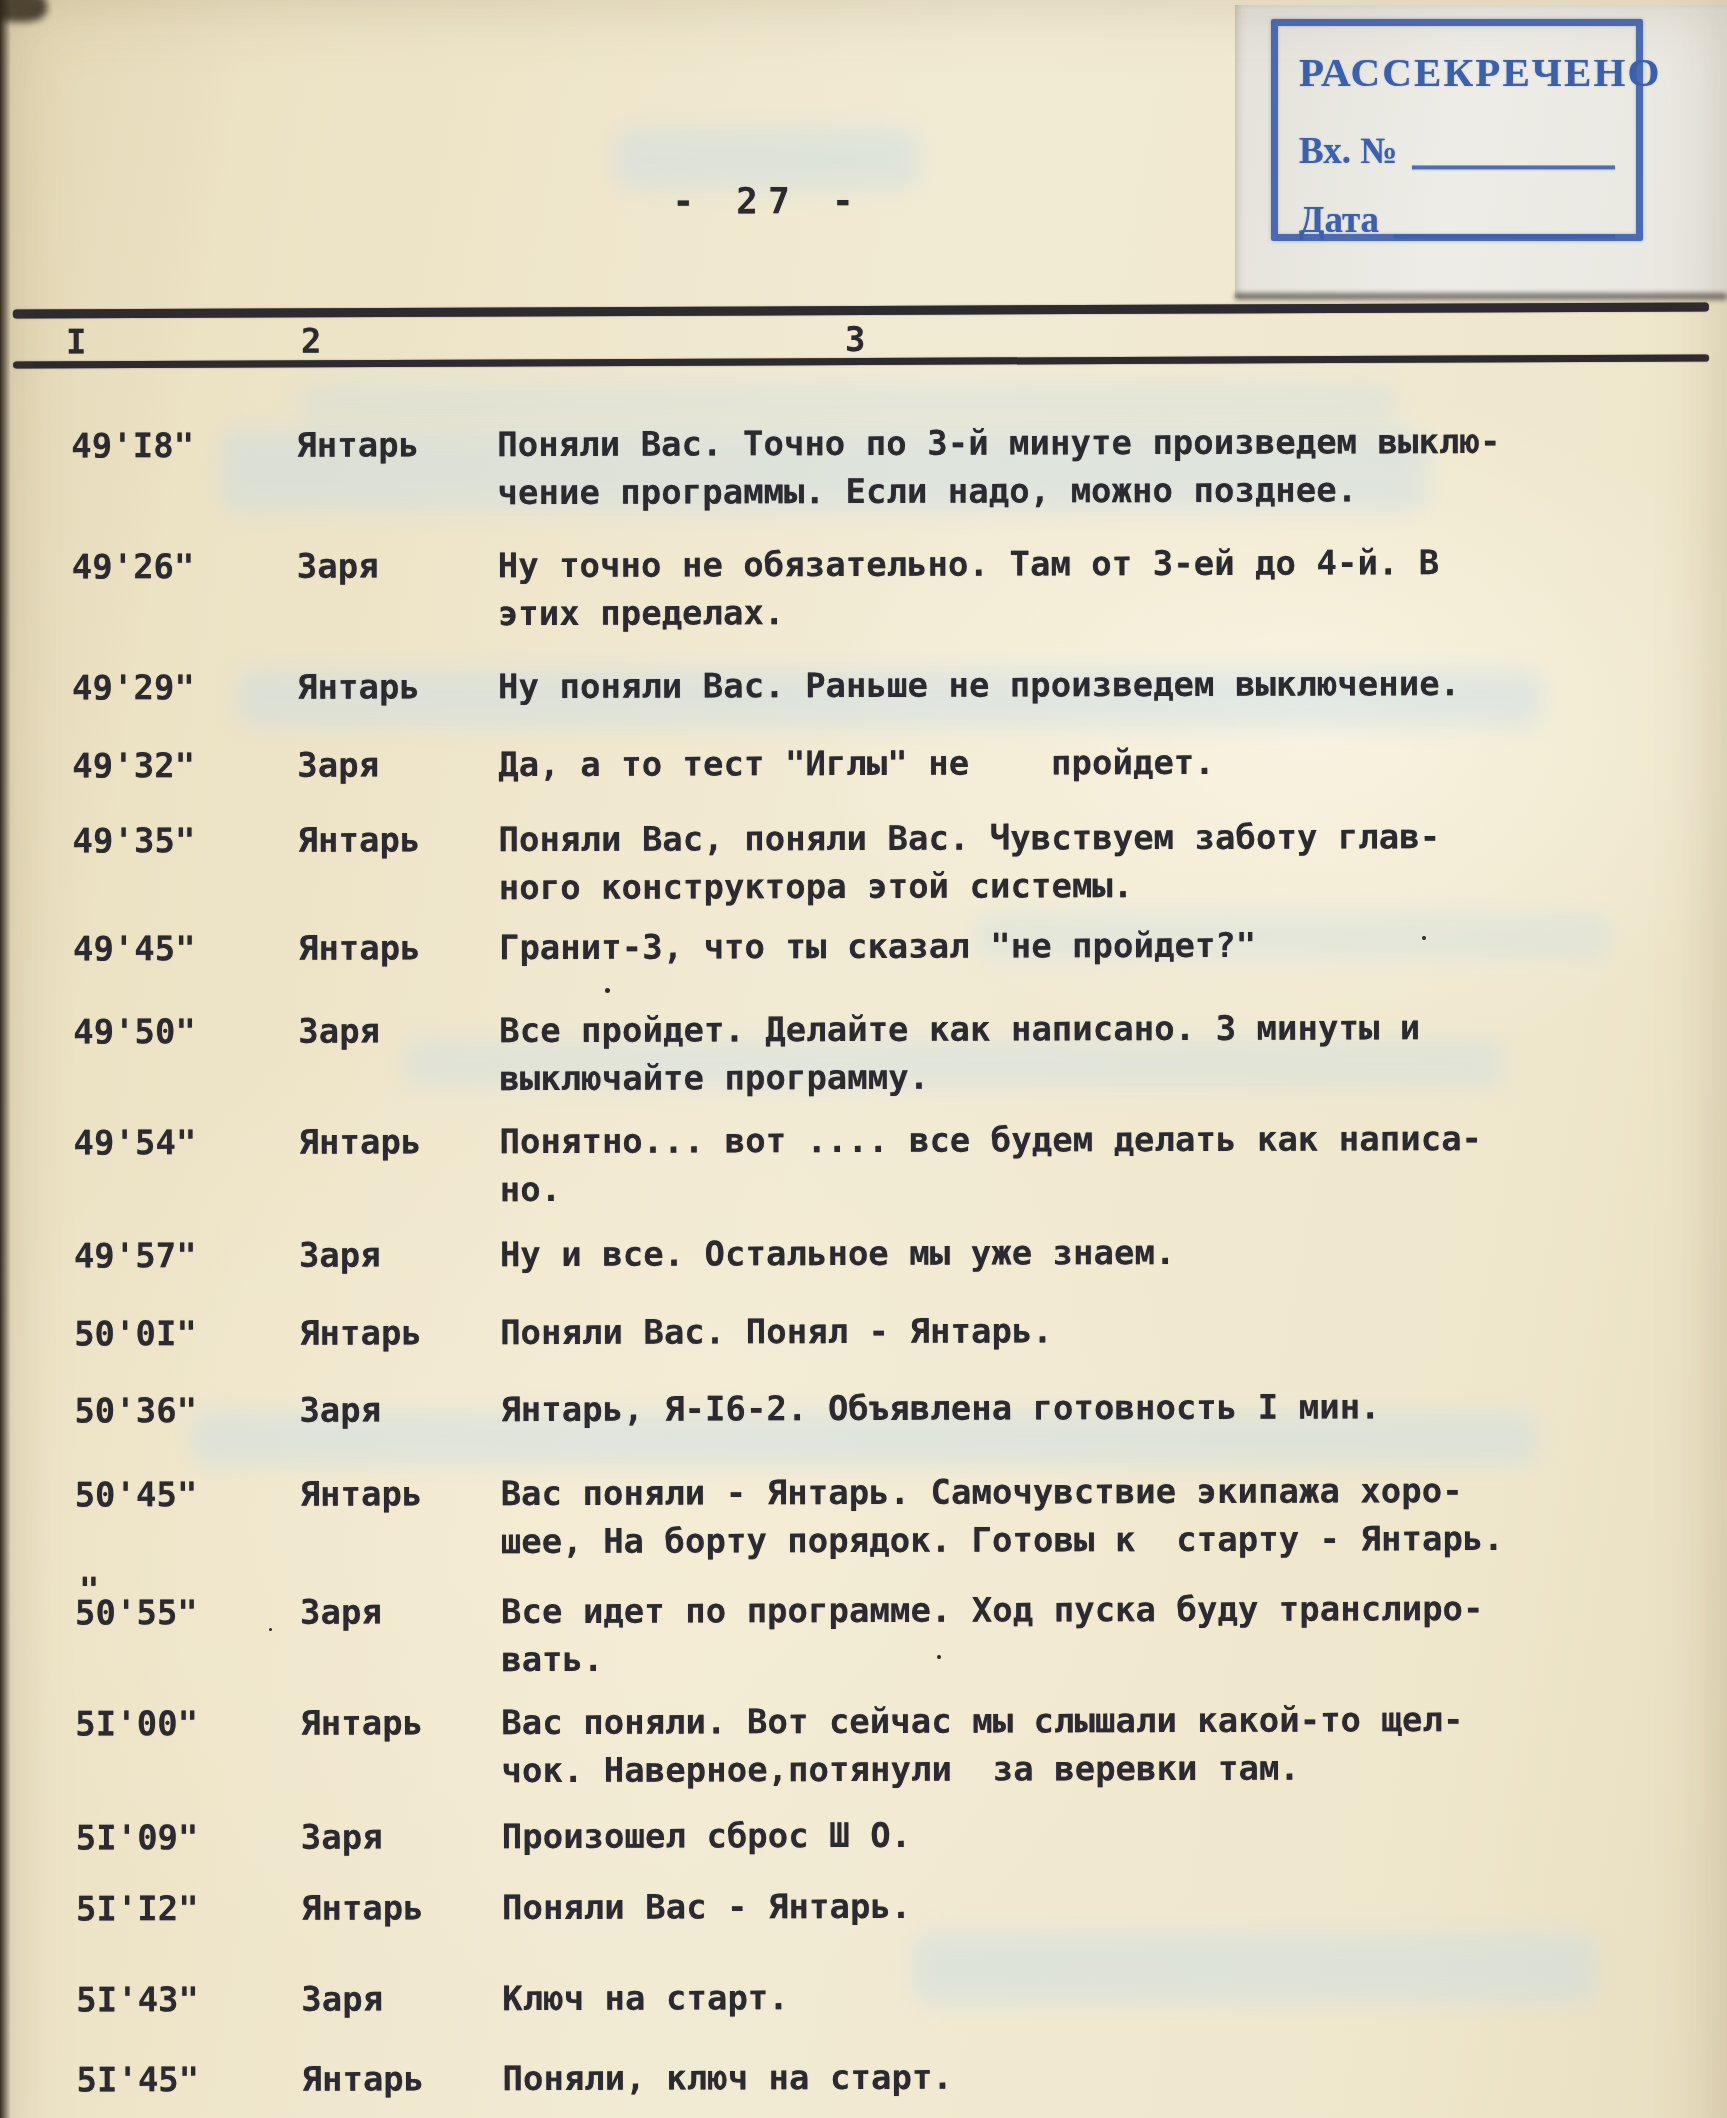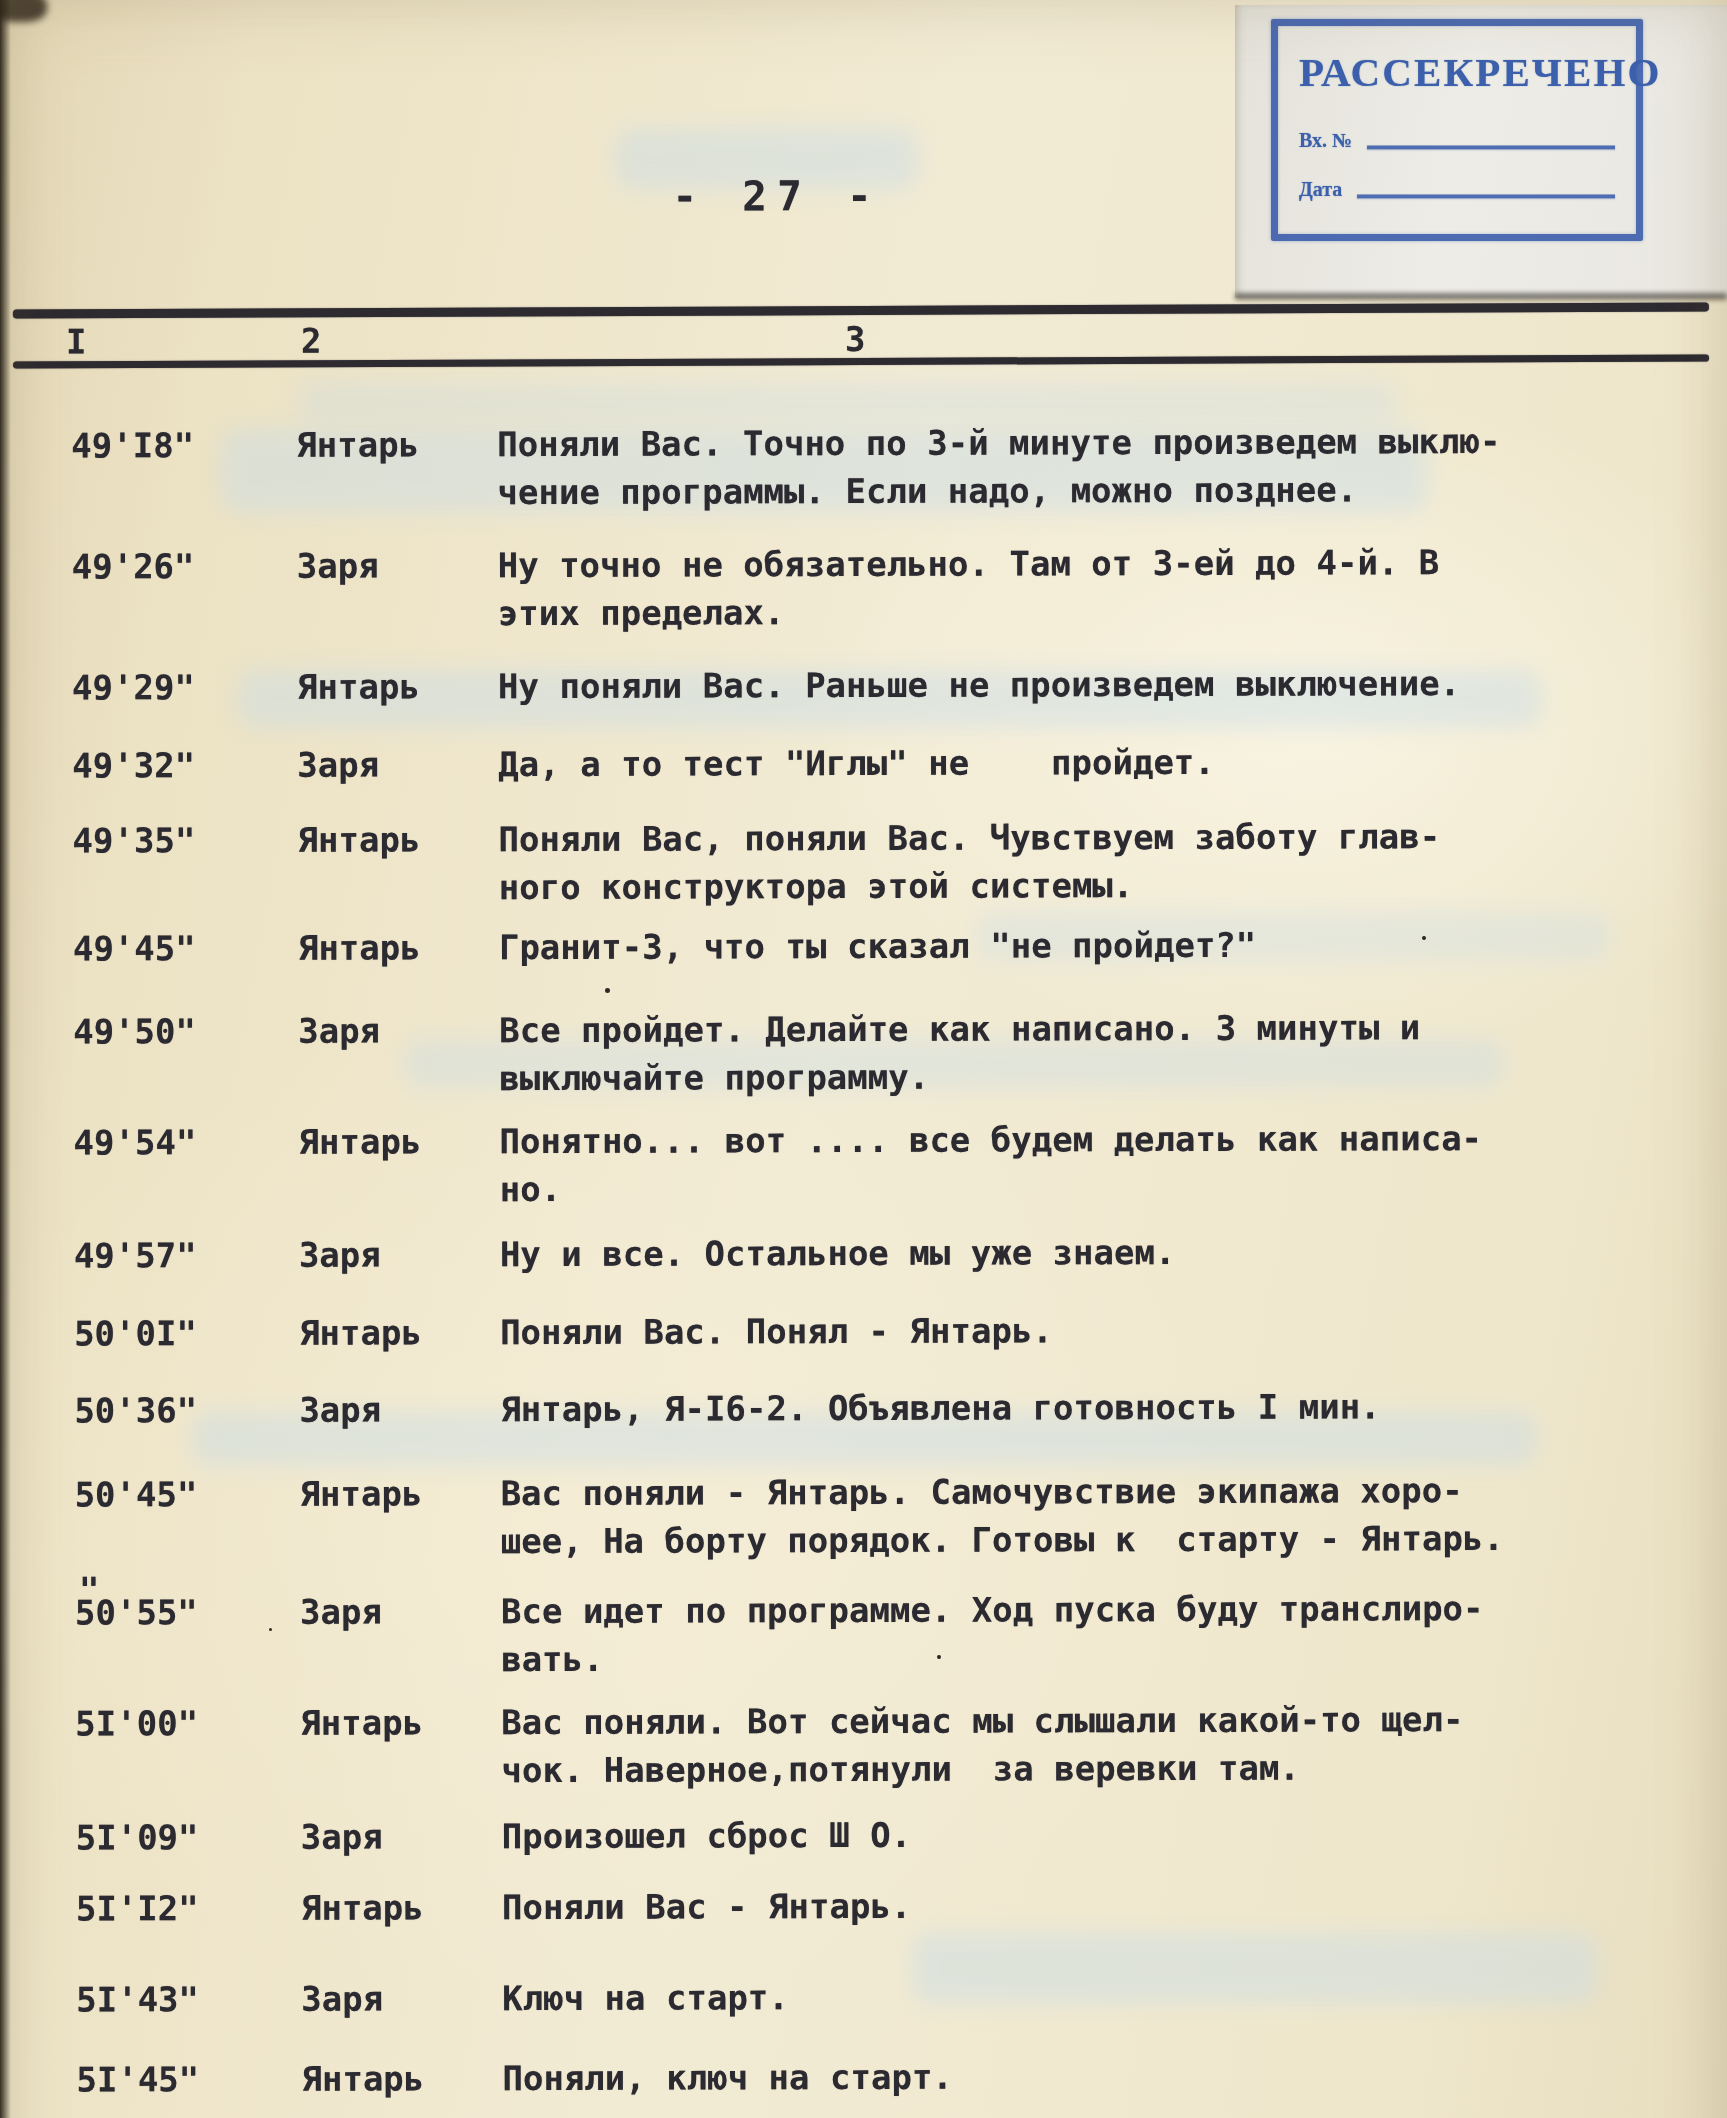--- a/index.html
+++ b/index.html
@@ -32,28 +32,28 @@
   .patch::after{content:"";position:absolute;left:0;right:0;bottom:-1.7px;height:6.8px;
     background:rgba(32,27,22,.55);filter:blur(2.5px);}
   .stamp{position:absolute;left:36px;top:14px;width:372px;height:222px;
     border:7.2px solid rgba(62,95,172,.92);border-radius:2.1px;
     box-shadow:0 0 3.4px rgba(62,95,172,.45), inset 0 0 3.4px rgba(62,95,172,.35);
     color:#3c60ab;display:flex;flex-direction:column;
     padding:0 21px;box-sizing:border-box;
     font-family:"Liberation Serif","DejaVu Serif",serif;font-weight:700;
     text-shadow:0 0 1.3px rgba(60,96,171,.55);}
   .stamp-title{margin-top:22px;font-size:41px;letter-spacing:2.1px;text-align:center;white-space:nowrap;}
-  .stamp-row{display:flex;align-items:flex-end;margin-top:33px;font-size:20px;}
+  .stamp-row{display:flex;align-items:flex-end;margin-top:33px;font-size:37px;}
   .stamp-row.date{margin-top:26px;}
   .stamp-line{flex:1;margin-left:14.4px;border-bottom:4.2px solid rgba(62,95,172,.9);
     transform:translateY(-2.5px);box-shadow:0 0.4px 1.7px rgba(62,95,172,.45);}
   
   .content{position:absolute;inset:0;transform:rotate(-0.18deg);color:#2c2a31;
     text-shadow:0 0 0.8px rgba(44,42,49,.45);font-weight:700;}
-  .page-number{position:absolute;left:676px;top:172px;font-size:41px;letter-spacing:10.2px;white-space:nowrap;}
+  .page-number{position:absolute;left:676px;top:180px;font-size:36px;letter-spacing:10.2px;white-space:nowrap;}
   .rule{position:absolute;left:16px;width:1696px;background:#2d2a30;border-radius:3.8px;
     box-shadow:0 0 1.3px rgba(45,42,48,.7);}
   .rule.r1{top:306px;height:8.5px;transform:rotate(-0.06deg);}
   .rule.r2{top:358px;height:7.2px;transform:rotate(-0.05deg);}
   .col-headers{position:absolute;top:319px;left:0;width:100%;font-size:34px;}
   .col-headers .c1{position:absolute;left:69px;}
   .col-headers .c2{position:absolute;left:304px;}
   .col-headers .c3{position:absolute;left:848px;}
   .row{position:absolute;left:0;width:100%;font-size:34px;line-height:48px;}
   .c-time{position:absolute;left:74px;white-space:nowrap;}

